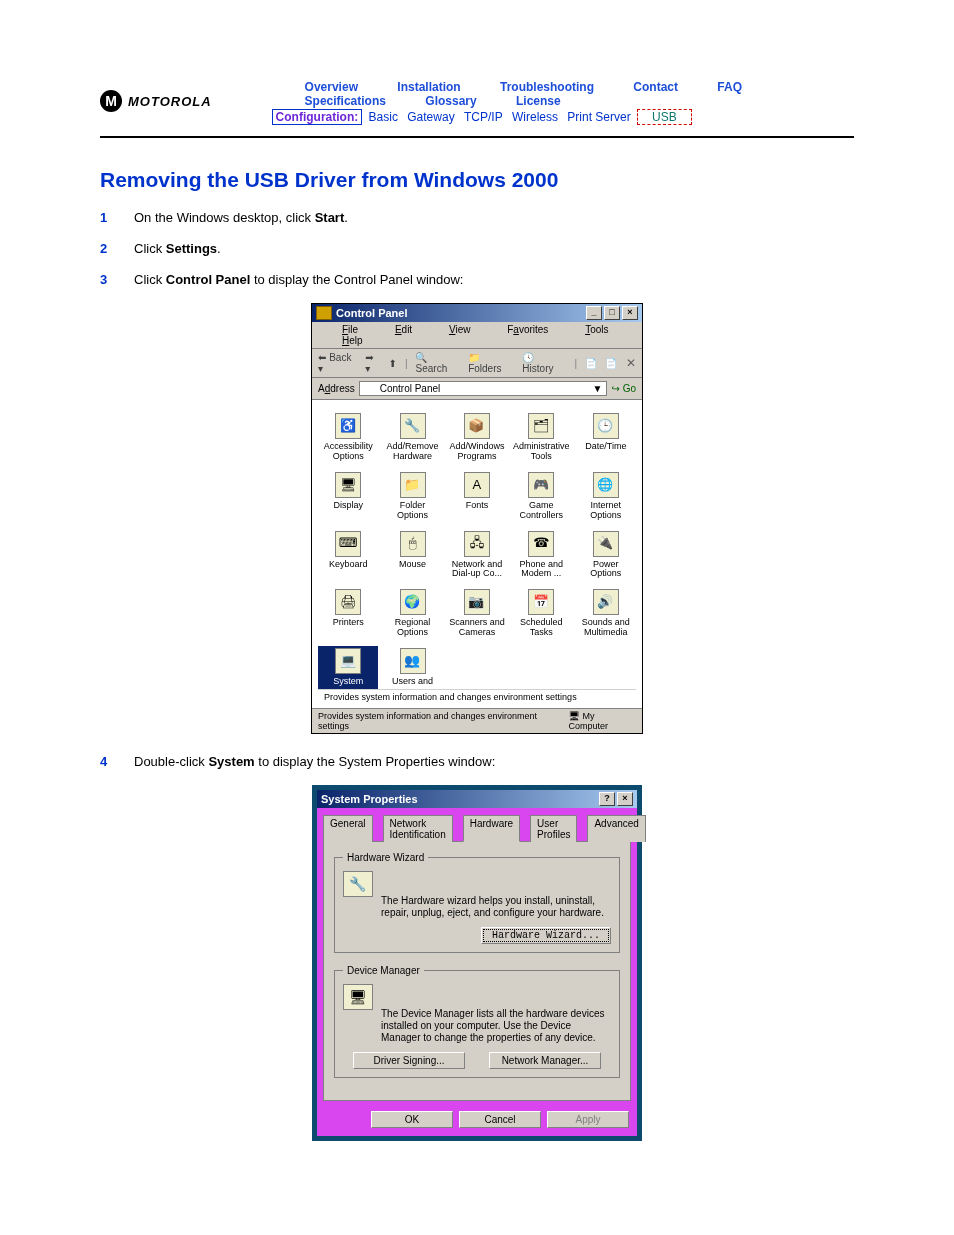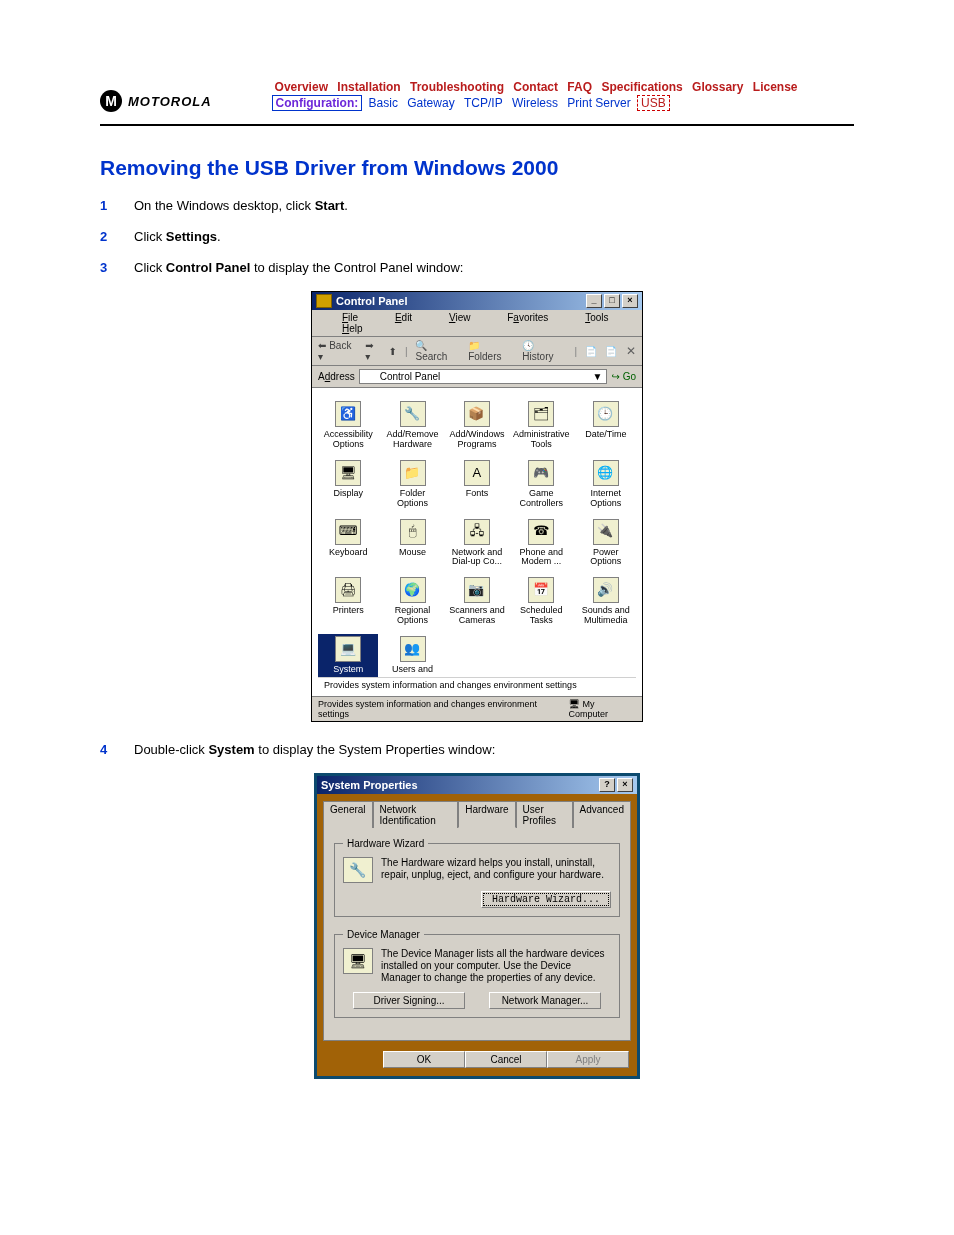--- a/index.html
+++ b/index.html
@@ -49,30 +49,30 @@
     flex: 1;
     font-size: 12px;
     text-align: left;
     padding-left: 40px;
   }
   .nav-top a, .nav-bot a, .nav-bot span {
     text-decoration: none;
     font-weight: bold;
     padding: 1px 3px;
   }
-  .nav-top a { color: #b91c1c; }
+  .nav-top a { color: #1d4ed8; margin-left: 30px; }
   .nav-bot { margin-top: 2px; }
   .nav-bot .cfg-label {
     border: 1px solid #0033cc;
     color: #6d28d9;
     font-weight: bold;
     padding: 0 3px;
   }
   .nav-bot a { color: #0033cc; font-weight: normal; }
-  .nav-bot .usb { border: 1px dashed #cc0000; color: #b91c1c; padding: 0 3px; }
+  .nav-bot .usb { border: 1px dashed #cc0000; color: #0f766e; padding: 0 14px; }
   hr.header-rule {
     border: none;
     border-top: 2px solid #000;
     margin: 12px 0 30px 0;
   }
   h1 {
     color: #0033cc;
     font-size: 21px;
     font-weight: bold;
     margin: 16px 0 18px 0;
@@ -190,30 +190,30 @@
   }
   .statusbar {
     background:#d4d0c8; border-top:1px solid #808080;
     padding:2px 6px; font-size:9px;
     display:flex; justify-content:space-between;
   }
 
   
   .sysprop {
     width: 320px;
-    border: 3px solid #0c4a6e;
-    background: #a16207;
+    border: 5px solid #0c4a6e;
+    background: #d946ef;
     font-family: Tahoma, Arial, sans-serif;
     font-size: 10px;
   }
   .sysprop .titlebar { font-size:11px; }
   .sp-tabs {
     display:flex;
     padding: 6px 6px 0 6px;
-    gap:0;
+    gap:10px;
   }
   .sp-tab {
     border:1px solid #808080;
     border-bottom:none;
     background:#d4d0c8;
     padding:2px 6px;
     font-size:10px;
     position:relative; top:1px;
   }
   .sp-tab.active { background:#d4d0c8; border-bottom:1px solid #d4d0c8; font-weight:normal; }
@@ -229,35 +229,35 @@
     padding:8px;
   }
   fieldset.fs legend { font-size:10px; padding:0 4px; }
   .fs-row { display:flex; gap:8px; align-items:flex-start; }
   .fs-icon {
     width:28px; height:24px; flex-shrink:0;
     border:1px solid #808080; background:#f0f0d0;
     display:flex; align-items:center; justify-content:center;
     font-size:14px;
   }
-  .fs-text { font-size:10px; line-height:1.2; }
+  .fs-text { font-size:10px; line-height:1.2;margin-top:24px; }
   .btn-row { display:flex; justify-content:flex-end; gap:6px; margin-top:8px; }
   .btn-row.two { justify-content:space-between; padding:0 10px; }
   .wbtn {
     border:1px solid #808080;
     border-top-color:#fff; border-left-color:#fff;
     background:#d4d0c8;
     padding:2px 10px;
     font-size:10px;
     min-width:90px;
     text-align:center;
   }
   .wbtn.dotted { outline:1px dotted #000; outline-offset:-3px;font-family:Liberation Mono, monospace; }
   .sp-footer {
-    display:flex; justify-content:flex-end; 
+    display:flex; justify-content:flex-end; gap:6px;
     padding:4px 8px 8px 8px;
   }
   .sp-footer .wbtn { min-width:60px; }
   .sp-footer .wbtn.disabled { color:#808080; }
 </style>
 </head>
 <body>
 
 <div class="page">
 

